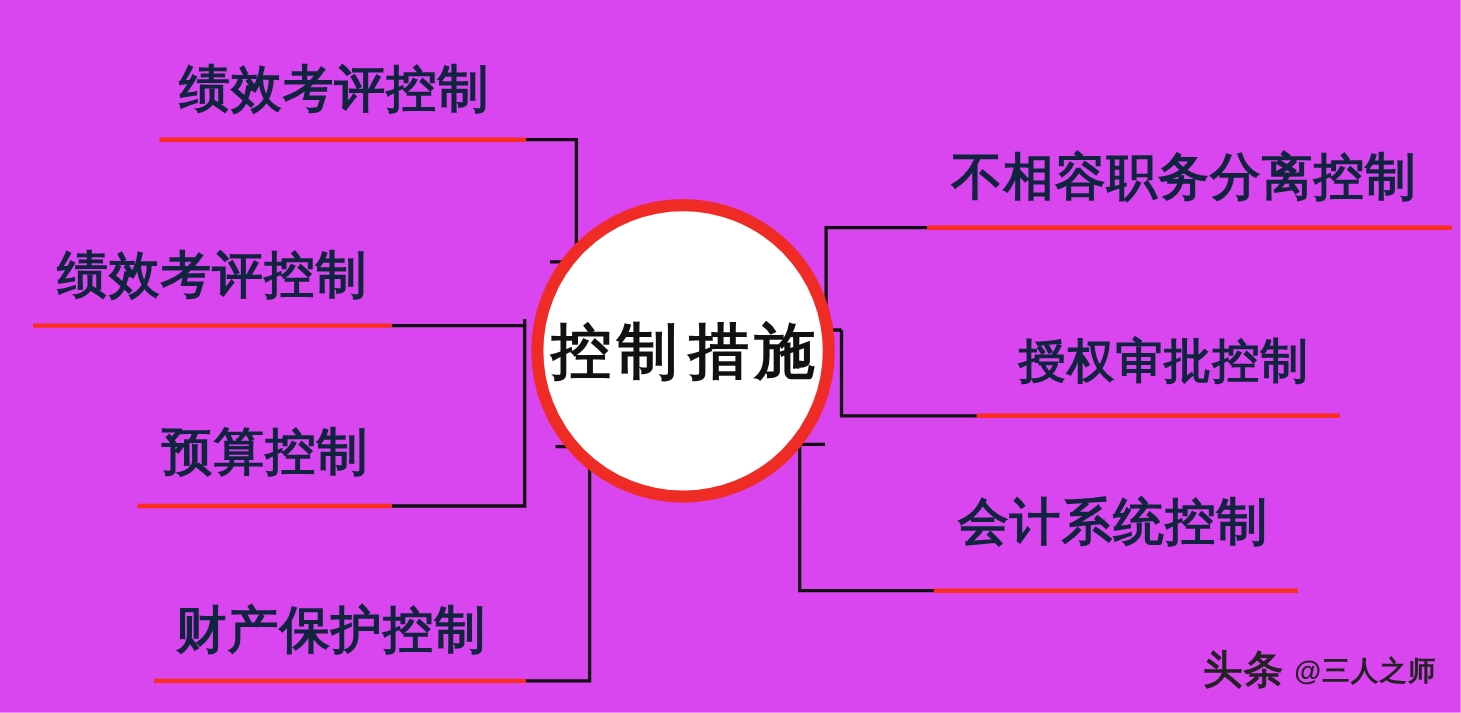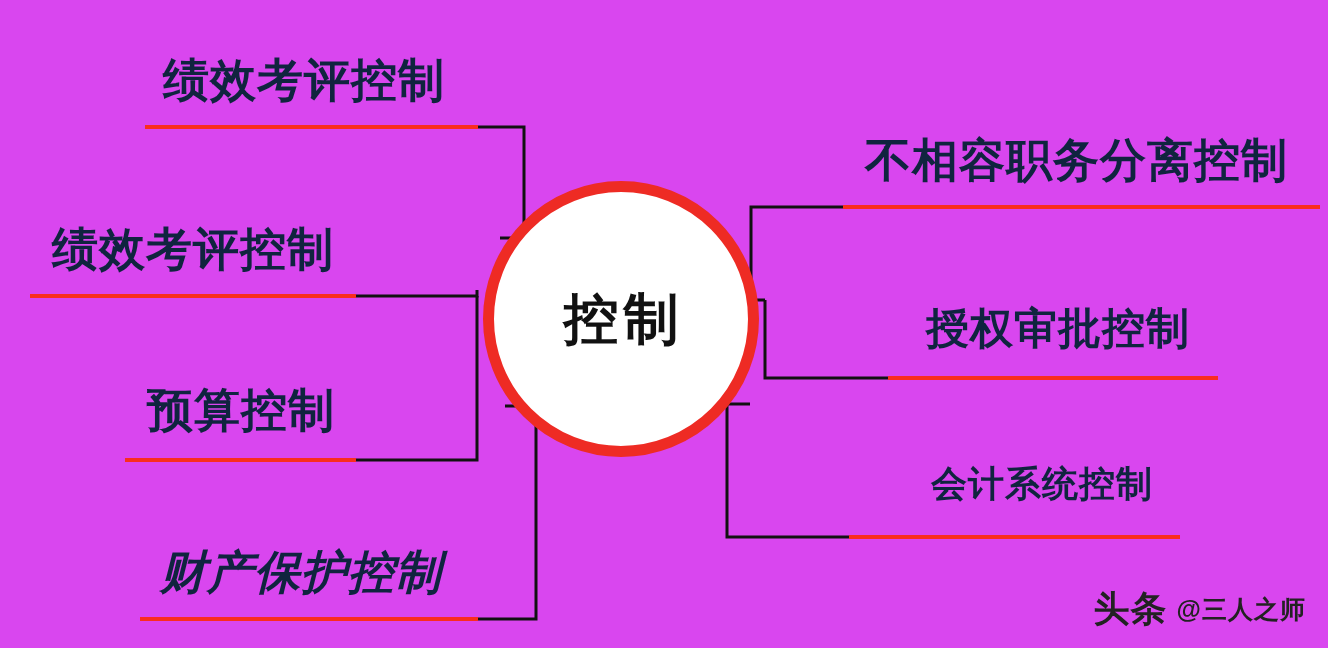--- a/index.html
+++ b/index.html
@@ -117,30 +117,31 @@
     <line x1="888" y1="378" x2="1218" y2="378" stroke="#fa2d1e" stroke-width="4"></line>
     <line x1="849" y1="537" x2="1180" y2="537" stroke="#fa2d1e" stroke-width="4"></line>
   </svg>
 
   <div class="node-label left-label" style="left:163px; top:50px; font-size:46px;">绩效考评控制</div>
 
   <div class="node-label left-label" style="left:52px; top:219px; font-size:46px;">绩效考评控制</div>
 
   <div class="node-label left-label" style="left:147px; top:380px; font-size:46px;">预算控制</div>
 
-  <div class="node-label left-label" style="left:160px; top:542px; font-size:46px;font-style:italic;">财产保护控制</div>
+  <div class="node-label left-label" style="left:160px; top:542px; font-size:46px;">财产保护控制</div>
 
   <div class="node-label right-label" style="right:40px; top:130px; font-size:46px;">不相容职务分离控制</div>
 
   <div class="node-label right-label" style="right:138px; top:300px; font-size:43px;">授权审批控制</div>
 
-  <div class="node-label right-label" style="right:175px; top:460px; font-size:36px;">会计系统控制</div>
+  <div class="node-label right-label" style="right:175px; top:444px; font-size:46px;">会计系统控制</div>
 
   <div id="center-node">
     <div class="center-text">控制</div>
+    <div class="center-text">措施</div>
   </div>
 
   <div id="watermark">
     <span class="wm-logo">头条</span>
     <span class="wm-name">@三人之师</span>
   </div>
 
 </div>
 
 </body></html>

